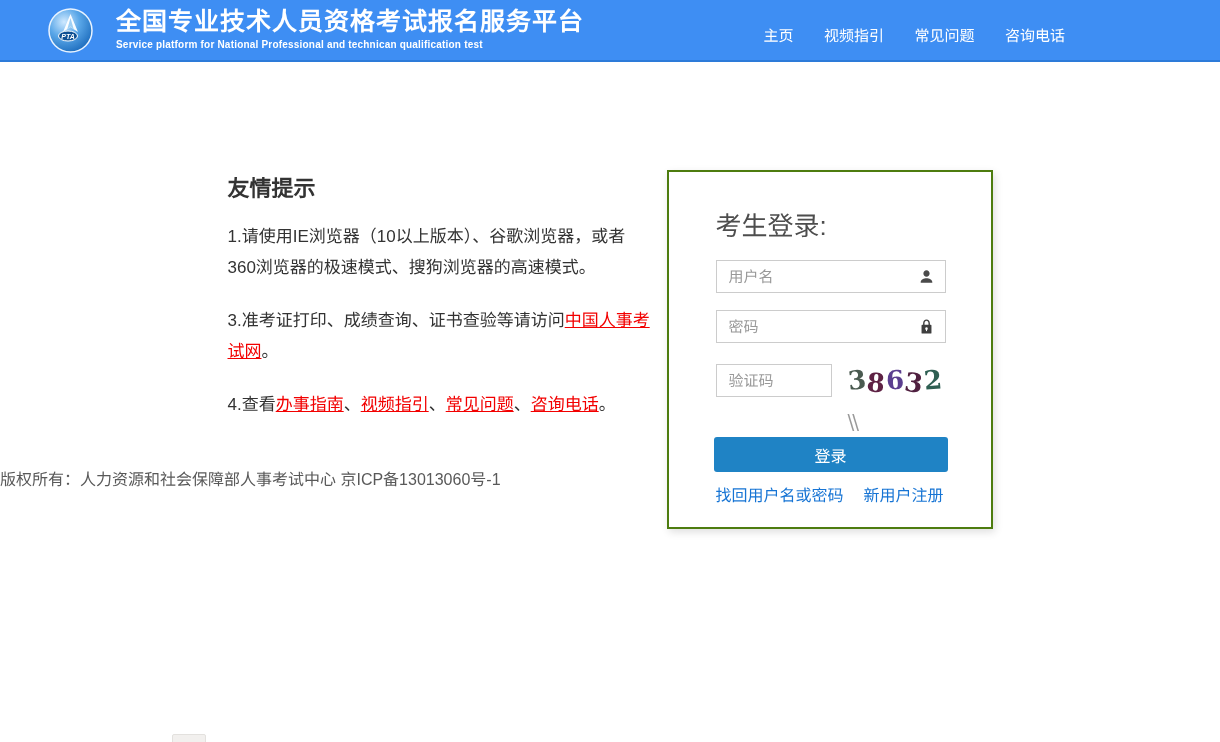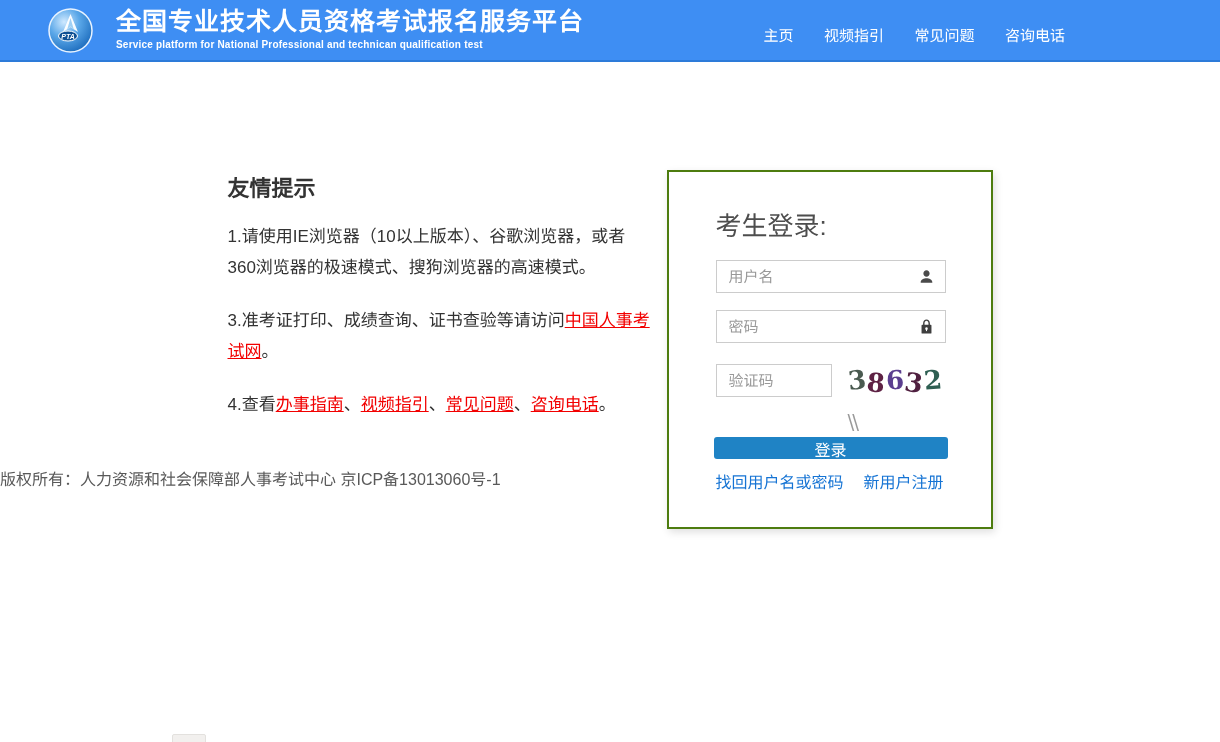--- a/index.html
+++ b/index.html
@@ -45,21 +45,21 @@
   .field .ficon { position:absolute; right:9px; top:8px; width:17px; height:17px; }
   .cap-row { display:flex; align-items:center; margin-bottom:0; }
   .cap-row input { width:116px; padding:0 12px; }
   .captcha-img {
     margin-left:16px; width:100px; height:40px; cursor:pointer;
     font-size:26px; font-weight:bold; letter-spacing:1px; line-height:40px;
     font-family:"DejaVu Serif","Liberation Serif",serif; position:relative;
   }
   .captcha-img .noise { color:#9a9a9a; font-weight:normal; font-size:20px; letter-spacing:-2px; }
   .login-btn {
-    display:block; width:234px; margin:37px 0 0 -2px; height:22px;
+    display:block; width:234px; margin:37px 0 0 -2px; height:35px;
     background:#1f83c5; color:#fff; font-size:16px; border:none; border-radius:3px;
     cursor:pointer; font-family:"Liberation Sans","DejaVu Sans",sans-serif;
   }
   .links-row { display:flex; justify-content:space-between; margin-top:10px; }
   .links-row a { color:#1674d4; font-size:16px; text-decoration:none; cursor:pointer; }
   
   .footer { text-align:left; margin-top:46px; font-size:16px; color:#595959; }
   
   .artifact {
     position:absolute; left:172px; top:734px; width:34px; height:10px;

